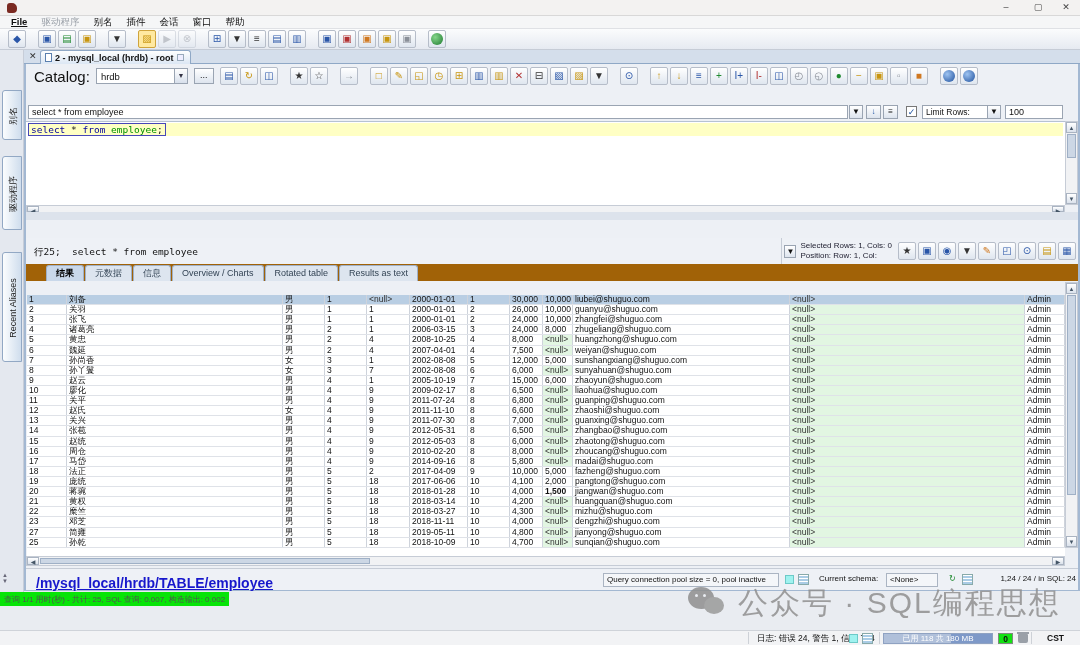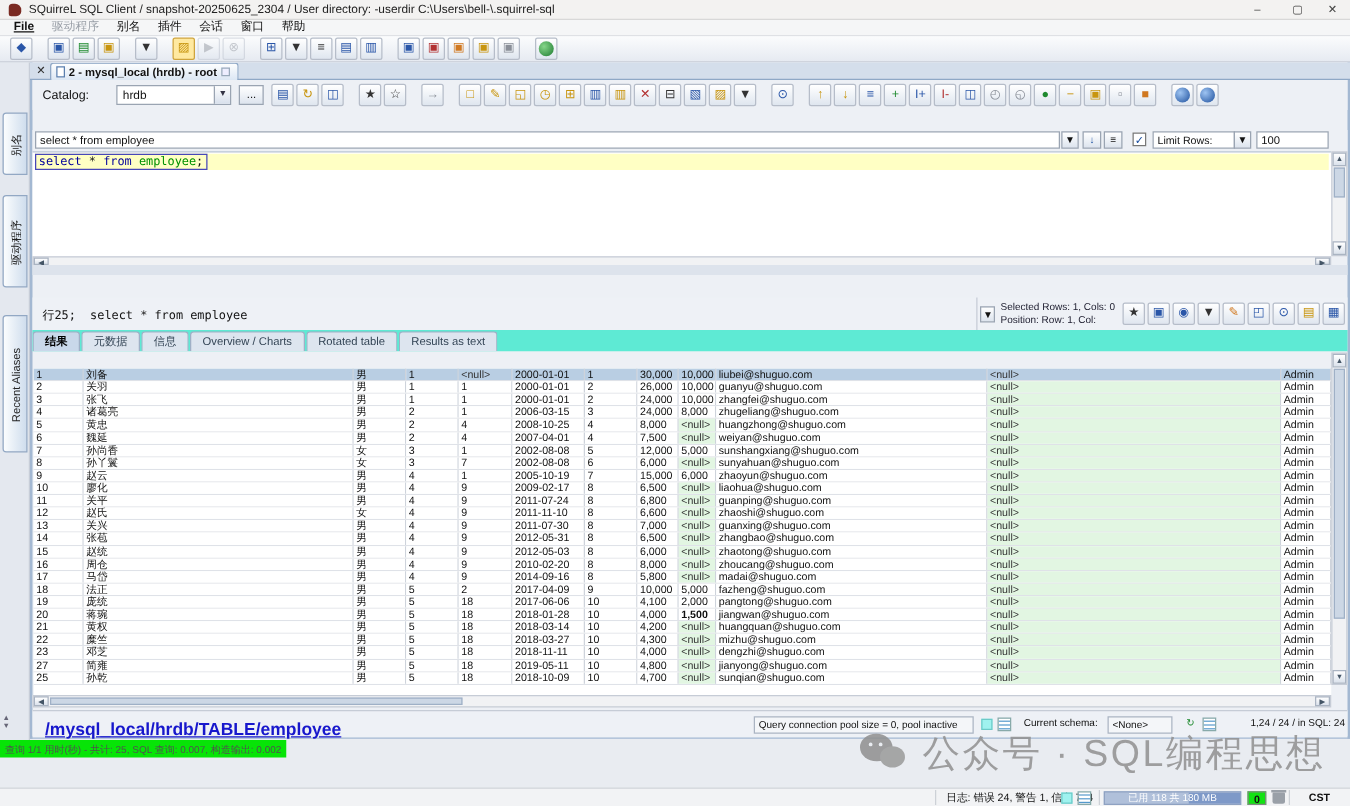--- a/index.html
+++ b/index.html
@@ -33,21 +33,21 @@
   .rail-tab .rt-in{position:absolute;transform:rotate(-90deg);text-align:center;font-size:9px;line-height:20px;white-space:nowrap;color:#222}
   
   .frame{left:24px;top:50px;width:1056px;height:541px;border-left:2px solid #a3b8d2;border-right:2px solid #a3b8d2;border-bottom:2px solid #a3b8d2;background:#edf0f5}
   .sess-tabrow{left:24px;top:50px;width:1056px;height:14px;background:#d4deeb;border-bottom:1px solid #8fa8c6}
   .sess-close{position:absolute;left:5px;top:1px;font-size:9px;color:#333}
   .sess-tab{position:absolute;left:16px;top:0;height:14px;padding:0 6px 0 4px;background:linear-gradient(#fdfefe,#dce7f4);border:1px solid #8fa8c6;border-bottom:none;border-radius:3px 3px 0 0;display:flex;align-items:center;gap:3px;font-size:9px;font-weight:bold}
   .doc-ic{width:7px;height:9px;border:1px solid #5a7fae;background:#fff}
   .mini-sq{width:7px;height:7px;border:1px solid #9ab;background:#eef}
   
   .cat-row{left:26px;top:64px;width:1052px;height:24px;background:#edf0f5;display:flex;align-items:center;padding-left:8px;gap:2px}
-  .cat-label{font-size:10px;margin-right:20px}
+  .cat-label{font-size:15px;margin-right:4px}
   .combo{height:16px;background:#fff;border:1px solid #9aa4b2;display:flex;align-items:center}
   .combo .cv{padding:0 4px;font-size:9.5px;flex:1}
   .dd-btn{width:13px;height:100%;background:linear-gradient(#fefefe,#d8e0ec);border-left:1px solid #9aa4b2;font-size:7px;text-align:center;line-height:14px;color:#334}
   .more-btn{width:20px;height:16px;border:1px solid #9aa4b2;background:linear-gradient(#fff,#dde4ee);text-align:center;line-height:13px;font-size:9px;margin:0 4px}
   
   .edit-tabs{left:26px;top:88px;width:1052px;height:15px;background:#e0e6ee;border-bottom:1px solid #b7c2d2;display:flex;align-items:flex-end;padding-left:4px}
   .etab{height:14px;padding:0 10px;font-size:9px;line-height:14px;border:1px solid #9fb0c6;border-bottom:none;border-radius:3px 3px 0 0;background:#d3dce9;color:#445;margin-right:1px}
   .etab.active{background:#f7fafd;color:#000;font-weight:bold}
   
   .sqlrow{left:26px;top:104px;width:1052px;height:17px;background:#edf0f5}
@@ -67,21 +67,21 @@
   .hs-btn{position:absolute;top:0;width:12px;height:100%;background:linear-gradient(#fff,#dbe2ec);border:1px solid #aab4c2;font-size:6px;text-align:center;line-height:8px;color:#456}
   .hs-thumb{position:absolute;top:1px;bottom:1px;background:#ccd7e5;border:1px solid #9fb0c6}
   .splitter{left:26px;top:212px;width:1052px;height:8px;background:#dde3ec}
   
   .res-tabrow{left:26px;top:220px;width:1052px;height:18px;background:#d4deeb;border-bottom:1px solid #8fa8c6}
   .res-tab{position:absolute;left:4px;top:1px;height:17px;padding:0 8px;background:linear-gradient(#fdfefe,#e3ecf6);border:1px solid #8fa8c6;border-bottom:none;border-radius:3px 3px 0 0;font-size:9px;line-height:16px}
   .query-row{left:26px;top:238px;width:1052px;height:26px;background:#eef1f6}
   .qline{position:absolute;left:8px;top:8px;font-family:"DejaVu Sans Mono","Liberation Mono",monospace;font-size:9.5px;white-space:pre}
   .rp{position:absolute;right:0;top:0;height:26px;border-left:1px solid #c6ccd6;display:flex;align-items:center;gap:2px;padding:0 2px}
   .rp-info{font-size:8px;line-height:10px;color:#223;margin:0 4px 0 2px;white-space:nowrap}
-  .in-tabs{left:26px;top:264px;width:1052px;height:17px;background:#5eead4;display:flex;align-items:flex-end;padding-left:0}
+  .in-tabs{left:26px;top:264px;width:1052px;height:17px;background:#a16207;display:flex;align-items:flex-end;padding-left:20px}
   .itab{height:16px;padding:0 9px;font-size:9px;line-height:15px;border:1px solid #9fb0c6;border-bottom:none;border-radius:3px 3px 0 0;background:#dde5ef;color:#345;margin-right:1px}
   .itab.active{background:#c9d8ea;font-weight:bold;color:#000}
   
   .thead{left:27px;top:282px;height:13px;display:flex;background:linear-gradient(#f3f6fa,#dbe3ed);border-top:1px solid #aeb8c6;border-bottom:1px solid #aeb8c6}
   .th{font-size:8.5px;line-height:12px;text-align:center;border-right:1px solid #b3bcc9;overflow:hidden;white-space:nowrap;flex:0 0 auto}
   .tbody{left:27px;top:295px;background:#fff}
   .tr{display:flex;height:10.12px;border-bottom:1px solid #dfe2e8}
   .td{font-size:8.5px;line-height:9.5px;padding-left:2px;border-right:1px solid #ced3db;overflow:hidden;white-space:nowrap;flex:0 0 auto;background:#fff}
   .td.nul{background:#e2f6e2;color:#333}
   .tr.sel .td{background:#b9cee3}
@@ -109,21 +109,20 @@
   .clock{position:absolute;left:1033px;top:2px;width:45px;text-align:center;font-weight:bold;color:#111}
   .mini-arrows{left:2px;top:572px;font-size:6px;color:#667;line-height:6px}
 </style>
 </head>
 <body>
 
 <div class="stage">
 
   <div class="abs titlebar">
     <div class="app-icon"></div>
-    <div class="title-text">SQuirreL SQL Client / snapshot-20250625_2304 / User directory: -userdir C:\Users\bell-\.squirrel-sql</div>
   </div>
   <div class="abs win-btn" style="left:992px">–</div>
   <div class="abs win-btn" style="left:1024px">▢</div>
   <div class="abs win-btn" style="left:1052px">✕</div>
 
   <div class="abs menubar">
       <div class="menu-item bold">File</div>
       <div class="menu-item dis-t">驱动程序</div>
       <div class="menu-item">别名</div>
       <div class="menu-item">插件</div>

